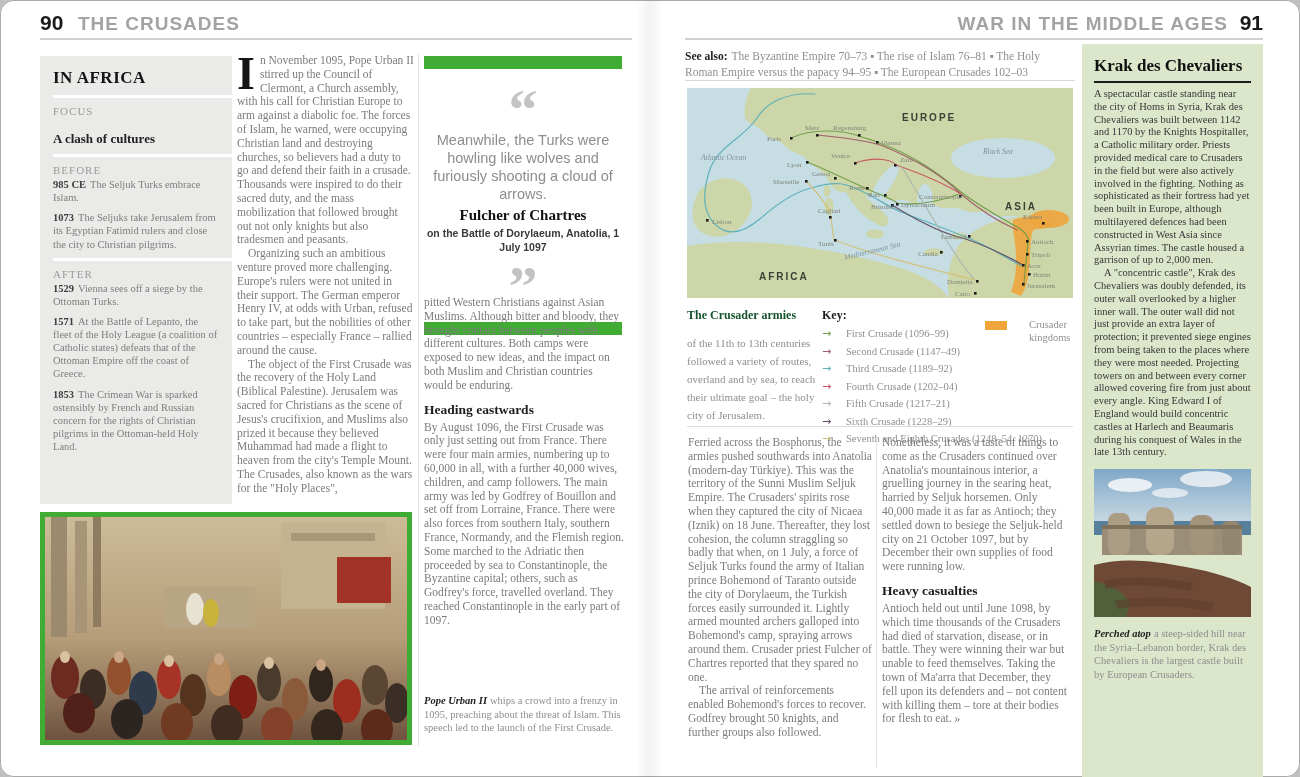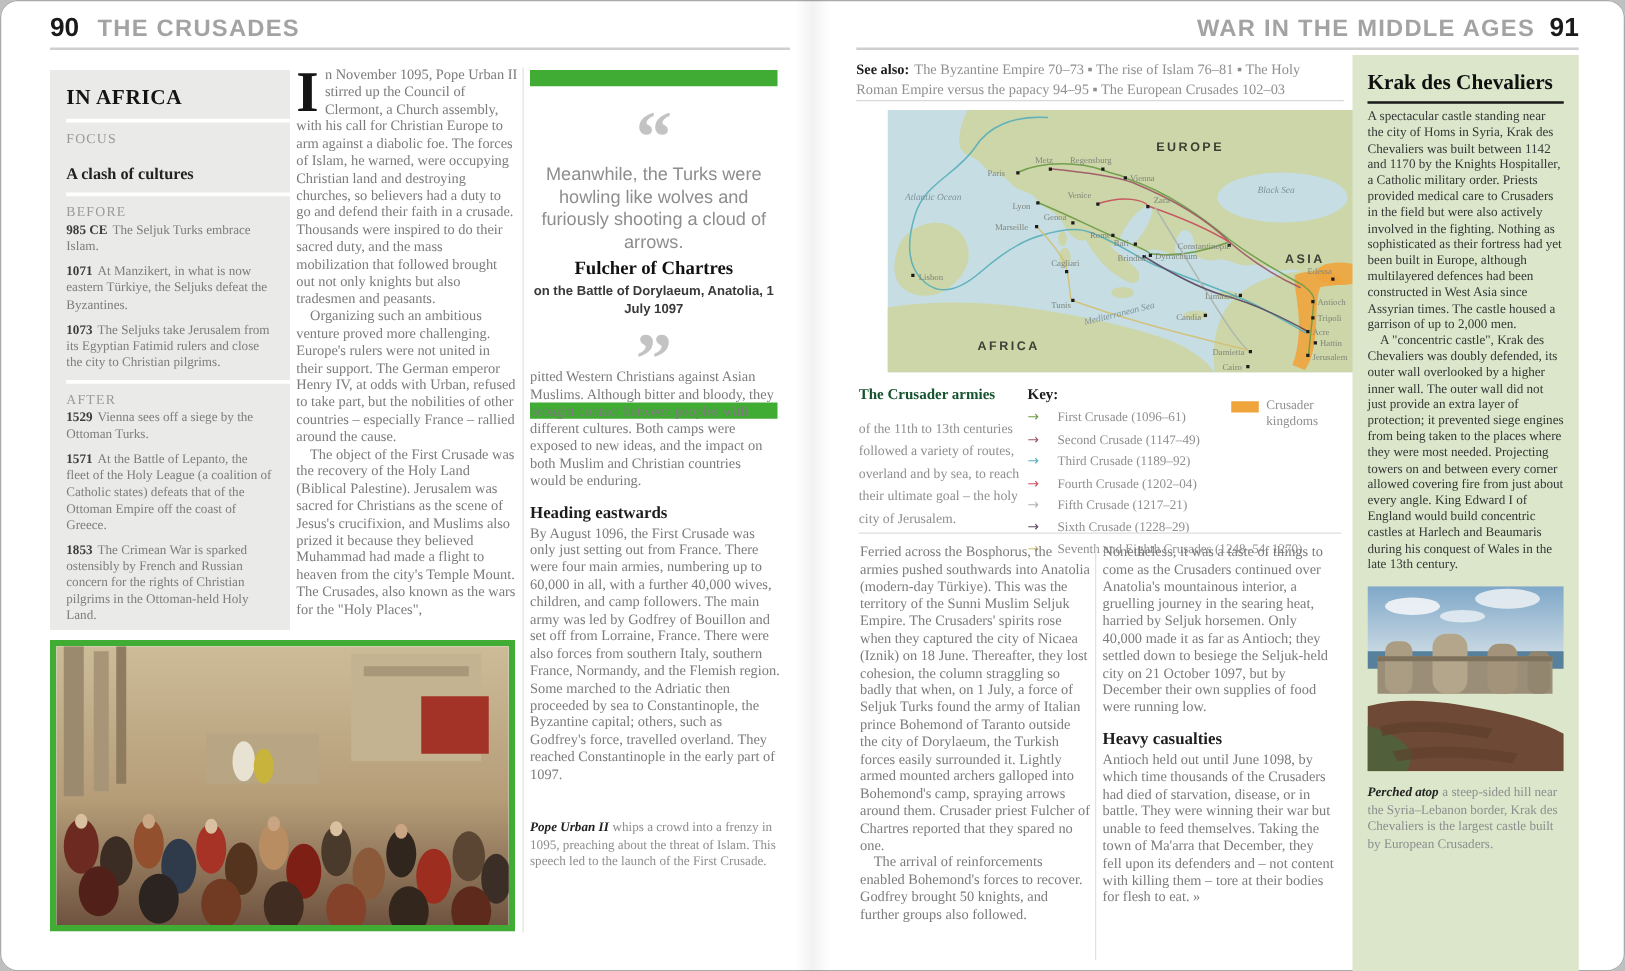--- a/index.html
+++ b/index.html
@@ -43,30 +43,30 @@
   .cap{font:10.5px/1.3 "Liberation Serif",serif;color:#8e8e8e;}
   .cap .lead{font-weight:bold;color:#222;margin-right:3px;font-style:italic;}
   
   .painting{position:absolute;left:40px;top:512px;width:372px;height:233px;
             border:5px solid var(--accent_green);}
   
   .seealso{position:absolute;left:685px;top:44px;width:390px;height:37px;
            font:11.5px/1.35 "Liberation Serif",serif;color:#8f8f8f;border-bottom:1px solid #d8d8d8;padding-top:5px;}
   .seealso .lead{font-weight:bold;color:#1e1e1e;margin-right:4px;}
   
-  .mapbox{position:absolute;left:710px;top:88px;width:436px;height:210px;}
+  .mapbox{position:absolute;left:687px;top:88px;width:436px;height:210px;}
   .mapcap{position:absolute;left:687px;top:308px;width:132px;}
   .mapcap .lead{font:bold 12px "Liberation Serif",serif;color:#14532d;display:block;margin-bottom:10px;}
   .mapcap .rest{font:11px/1.3 "Liberation Serif",serif;color:#8f8f8f;}
   .mapkey{position:absolute;left:822px;top:308px;width:255px;}
   .mapkey .ktitle{font:bold 12px "Liberation Serif",serif;color:#1c1c1c;margin-bottom:4px;}
   .krow{display:flex;align-items:baseline;margin:0 0 4.5px;}
   .karrow{width:24px;font:11px "DejaVu Sans",sans-serif;}
   .klabel{font:10.5px "Liberation Serif",serif;color:#8f8f8f;}
-  .kingdoms{position:absolute;left:985px;top:318px;width:90px;display:flex;gap:6px;}
+  .kingdoms{position:absolute;left:985px;top:318px;width:90px;display:flex;gap:22px;}
   .kswatch{width:22px;height:9px;margin-top:3px;flex:none;}
   .kingdoms .klabel{line-height:1.25;}
   .keyrule{position:absolute;left:687px;top:426px;width:386px;height:1px;background:#ddd;}
   
   .sidebar{position:absolute;left:1082px;top:44px;width:181px;height:733px;
            background:var(--sidebar_bg);padding:12px;overflow:hidden;}
   .sidebar h2{margin:0 0 5px;font:bold 17px "Liberation Serif",serif;color:#101010;
               border-bottom:2.5px solid #1a1a1a;padding-bottom:5px;}
   .sidebar p{margin:0;font:10.5px/1.22 "Liberation Serif",serif;color:#373737;}
   .sidebar p.ind{text-indent:10px;}
@@ -87,21 +87,20 @@
   <div class="hrule" style="left:685px;width:578px"></div>
 
   <div class="ctx">
     <h2>IN AFRICA</h2>
     <div class="wrule"></div>
     <div class="lab">FOCUS</div>
     <div class="focus">A clash of cultures</div>
     <div class="wrule"></div>
     <div class="lab">BEFORE</div>
     <p><span class="yr">985 CE</span><span>The Seljuk Turks embrace Islam.</span></p>
-    <p><span class="yr">1071</span><span>At Manzikert, in what is now eastern Türkiye, the Seljuks defeat the Byzantines.</span></p>
     <p><span class="yr">1073</span><span>The Seljuks take Jerusalem from its Egyptian Fatimid rulers and close the city to Christian pilgrims.</span></p>
     <div class="wrule"></div>
     <div class="lab">AFTER</div>
     <p><span class="yr">1529</span><span>Vienna sees off a siege by the Ottoman Turks.</span></p>
     <p><span class="yr">1571</span><span>At the Battle of Lepanto, the fleet of the Holy League (a coalition of Catholic states) defeats that of the Ottoman Empire off the coast of Greece.</span></p>
     <p><span class="yr">1853</span><span>The Crimean War is sparked ostensibly by French and Russian concern for the rights of Christian pilgrims in the Ottoman-held Holy Land.</span></p>
   </div>
 
   <div class="bodycol" style="left:237px;top:54px;width:178px;height:456px">
     <p><span class="dropcap">I</span><span>n November 1095, Pope Urban II stirred up the Council of Clermont, a Church assembly, with his call for Christian Europe to arm against a diabolic foe. The forces of Islam, he warned, were occupying Christian land and destroying churches, so believers had a duty to go and defend their faith in a crusade. Thousands were inspired to do their sacred duty, and the mass mobilization that followed brought out not only knights but also tradesmen and peasants.</span></p>
@@ -119,21 +118,21 @@
     <div class="qdetail">on the Battle of Dorylaeum, Anatolia, 1 July 1097</div>
     <div class="qmark" style="margin-top:10px">”</div>
     <div class="qbar" style="margin-top:14px"></div>
   </div>
 
   <div class="bodycol" style="left:424px;top:296px;width:200px;height:372px">
     <p>pitted Western Christians against Asian Muslims. Although bitter and bloody, they brought contact between peoples with different cultures. Both camps were exposed to new ideas, and the impact on both Muslim and Christian countries would be enduring.</p>
     <p class="subhead">Heading eastwards</p>
     <p>By August 1096, the First Crusade was only just setting out from France. There were four main armies, numbering up to 60,000 in all, with a further 40,000 wives, children, and camp followers. The main army was led by Godfrey of Bouillon and set off from Lorraine, France. There were also forces from southern Italy, southern France, Normandy, and the Flemish region. Some marched to the Adriatic then proceeded by sea to Constantinople, the Byzantine capital; others, such as Godfrey's force, travelled overland. They reached Constantinople in the early part of 1097.</p>
   </div>
-  <div class="cap" style="position:absolute;left:424px;top:656px;width:208px">
+  <div class="cap" style="position:absolute;left:424px;top:694px;width:208px">
     <span class="lead">Pope Urban II</span><span>whips a crowd into a frenzy in 1095, preaching about the threat of Islam. This speech led to the launch of the First Crusade.</span>
   </div>
 
   <div class="painting">
     <svg width="362" height="223" viewBox="0 0 362 223">
       <defs>
         <linearGradient id="pg1" x1="0" y1="0" x2="0" y2="1">
           <stop offset="0" stop-color="#cdbb98"></stop>
             <stop offset=".55" stop-color="#b59d78"></stop>
             <stop offset="1" stop-color="#6f5340"></stop>
@@ -292,21 +291,21 @@
   </div>
 
   <div class="mapcap">
     <span class="lead">The Crusader armies</span>
     <span class="rest">of the 11th to 13th centuries followed a variety of routes, overland and by sea, to reach their ultimate goal – the holy city of Jerusalem.</span>
   </div>
   <div class="mapkey">
     <div class="ktitle">Key:</div>
     <div class="krow">
         <span class="karrow" style="color: rgb(111, 158, 73);">→</span>
-        <span class="klabel">First Crusade (1096–61)</span>
+        <span class="klabel">First Crusade (1096–99)</span>
       </div>
     <div class="krow">
         <span class="karrow" style="color: rgb(160, 90, 104);">→</span>
         <span class="klabel">Second Crusade (1147–49)</span>
       </div>
     <div class="krow">
         <span class="karrow" style="color: rgb(90, 176, 186);">→</span>
         <span class="klabel">Third Crusade (1189–92)</span>
       </div>
     <div class="krow">

